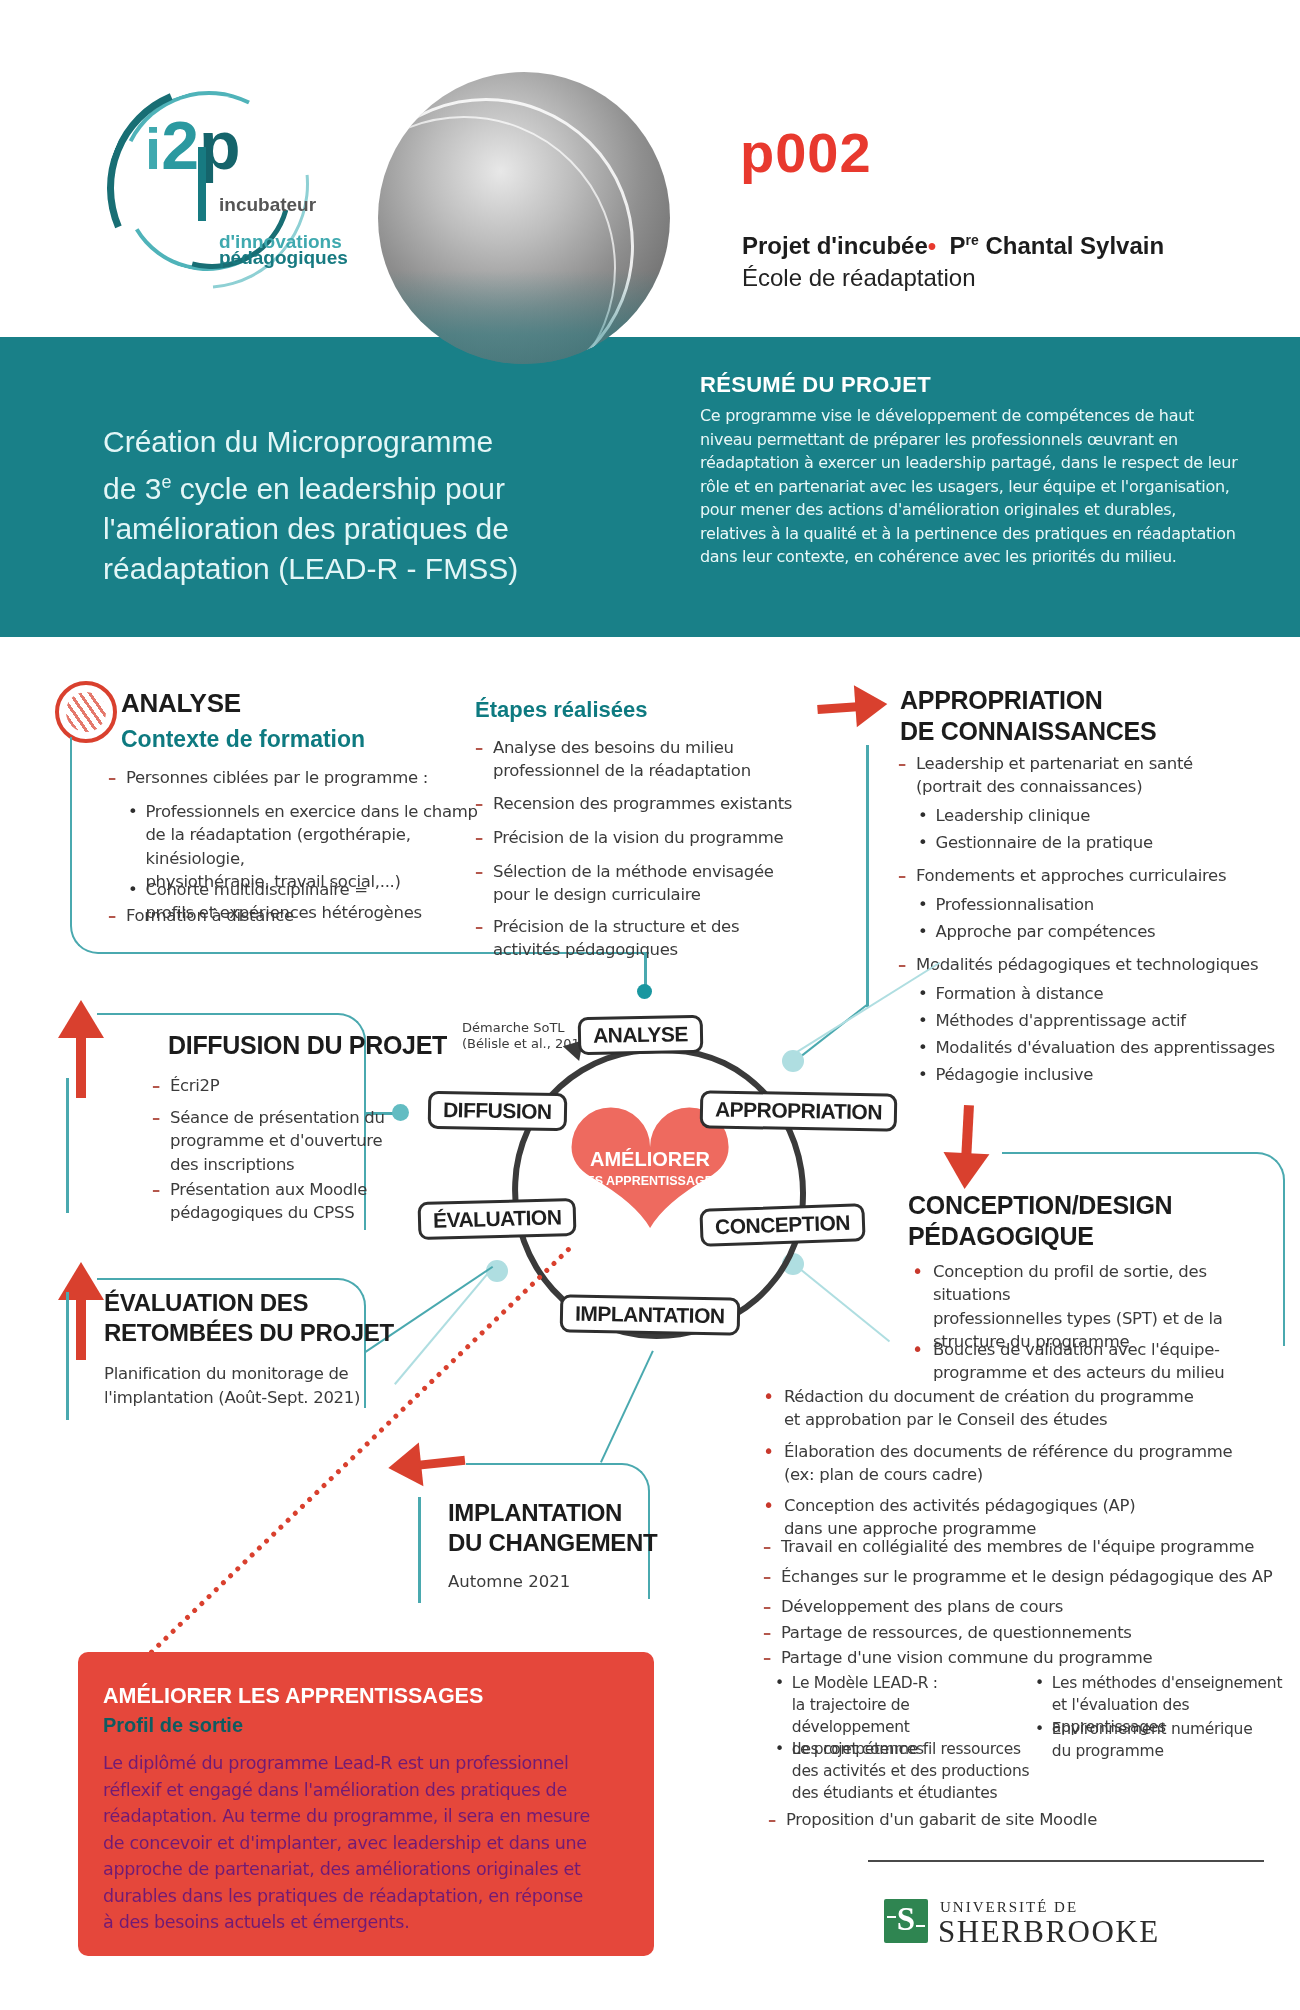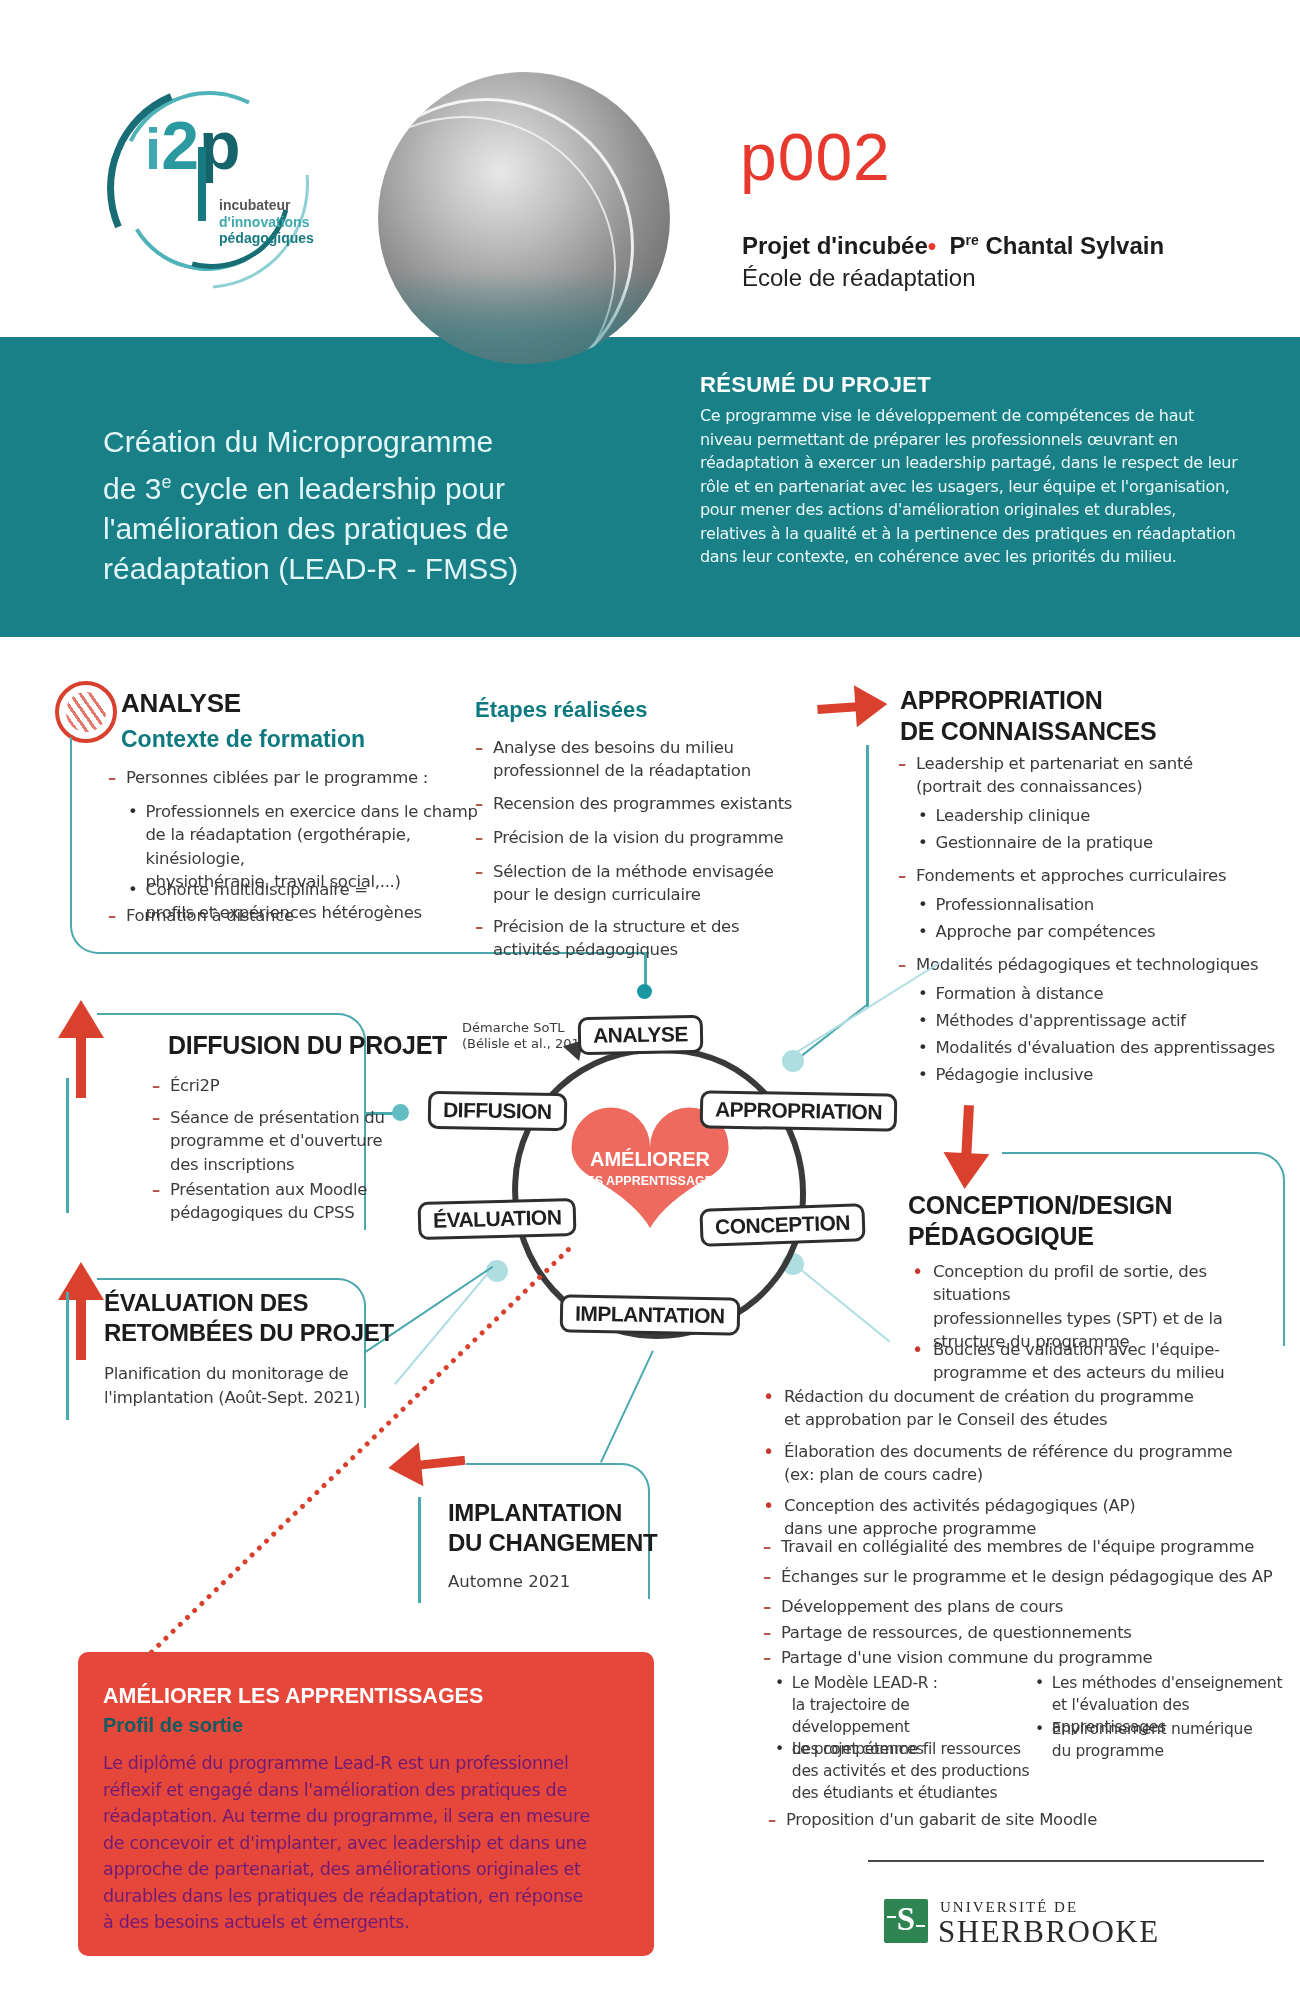--- a/index.html
+++ b/index.html
@@ -9,28 +9,28 @@
   .pre{white-space:pre-line;}
 
   
   .logo-wrap{left:95px;top:85px;width:220px;height:190px;}
   .arc{position:absolute;border-radius:50%;border:4px solid transparent;}
   .i2p-text{position:absolute;left:50px;top:26px;font-weight:bold;line-height:1;}
   .i2p-i{font-size:58px;color:#3FA9AF;}
   .i2p-2{font-size:68px;color:#2B99A0;}
   .i2p-p{font-size:68px;color:#15646B;}
   .i2p-bar{position:absolute;left:103px;top:62px;width:8px;height:74px;background:#177A81;}
-  .logo-caption{position:absolute;left:124px;top:112px;font-size:14px;line-height:16.5px;font-weight:bold;}
+  .logo-caption{position:absolute;left:124px;top:112px;font-size:19px;line-height:16.5px;font-weight:bold;}
   .photo{left:378px;top:72px;width:292px;height:292px;border-radius:50%;overflow:hidden;z-index:5;
          background:radial-gradient(circle at 42% 34%,#e8e8e8 0%,#bdbdbd 28%,#8f8f8f 55%,#6d6d6d 80%,#5d5d5d 100%);}
   .photo .ring1{position:absolute;left:-40px;top:26px;width:290px;height:290px;border-radius:50%;border:3px solid rgba(255,255,255,.85);}
   .photo .ring2{position:absolute;left:-66px;top:44px;width:300px;height:300px;border-radius:50%;border:2px solid rgba(255,255,255,.7);}
   .photo .tint{position:absolute;left:0;top:0;width:100%;height:100%;
                background:linear-gradient(180deg,rgba(0,0,0,0) 68%,rgba(25,128,136,.45) 90%);}
-  .code{left:740px;top:128px;font-size:66px;line-height:.9;font-weight:normal;color:#E8392E;letter-spacing:1px;}
+  .code{left:740px;top:128px;font-size:56px;line-height:.9;font-weight:bold;color:#E8392E;letter-spacing:1px;}
   .projline{left:742px;top:232px;font-size:24px;font-weight:bold;color:#1c1c1c;}
   .projline .dot{color:#E8392E;}
   .projline sup{font-size:14px;}
   .school{left:742px;top:264px;font-size:24px;color:#222;font-weight:normal;}
 
   
   .banner{left:0;top:337px;width:1300px;height:300px;background:#198088;}
   .banner-title{left:103px;top:422px;font-size:30px;line-height:40px;color:#E3F6F7;font-weight:normal;}
   .banner-title sup{font-size:18px;}
   .resume-head{left:700px;top:372px;font-size:22px;font-weight:bold;color:#fff;letter-spacing:.3px;}
@@ -106,21 +106,21 @@
     <div class="arc" style="left:12px;top:0;width:192px;height:192px;border-width:7px;border-left-color:#186E74;transform:rotate(22deg);"></div>
     <div class="arc" style="left:28px;top:18px;width:160px;height:160px;border-bottom-color:#4FB3B9;transform:rotate(14deg);"></div>
     <div class="arc" style="left:4px;top:-6px;width:204px;height:204px;border-width:3px;border-right-color:#8ED0D4;transform:rotate(40deg);"></div>
     <div class="arc" style="left:38px;top:26px;width:148px;height:148px;border-width:5px;border-bottom-color:#186E74;transform:rotate(-30deg);"></div>
     <div class="i2p-text">
       <span class="i2p-i">i</span><span class="i2p-2">2</span><span class="i2p-p">p</span>
     </div>
     <div class="i2p-bar"></div>
     <div class="logo-caption">
       <div style="color:#555;">incubateur</div>
-      <div style="color:#3FA9AF;">d'innovations</div>
+      <div style="color:#3FA9AF;margin-top:20px;">d'innovations</div>
       <div style="color:#177A81;">pédagogiques</div>
     </div>
   </div>
 
   <div class="abs banner"></div>
 
   <div class="abs photo">
     <div class="ring1"></div>
     <div class="ring2"></div>
     <div class="tint"></div>

